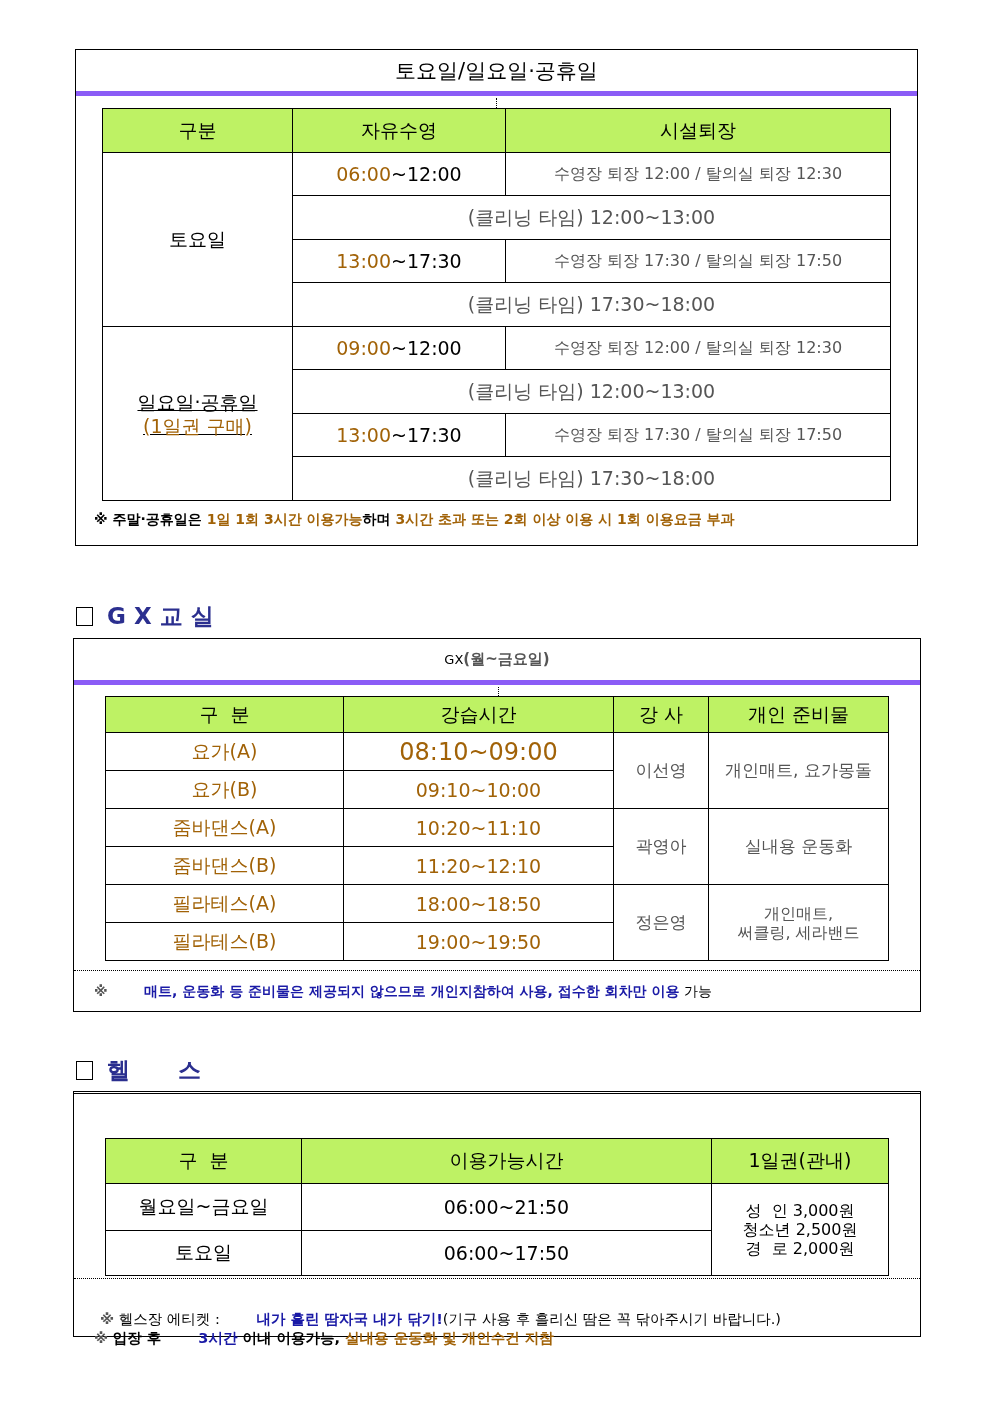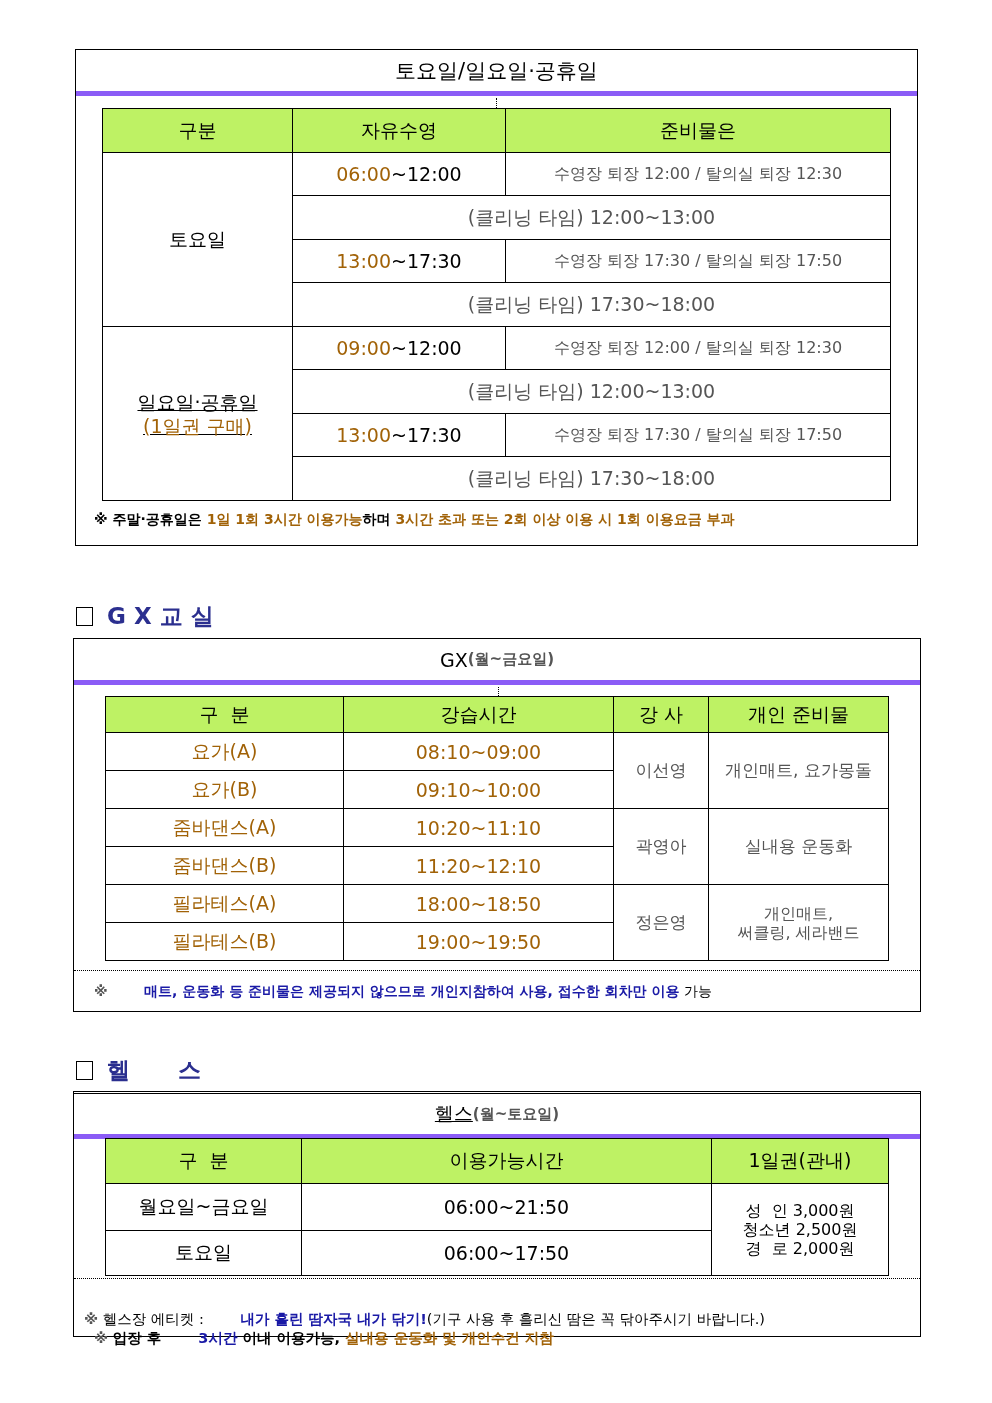--- a/index.html
+++ b/index.html
@@ -39,21 +39,21 @@
 <table class="grid" style="left:102px; top:108px; width:788px;">
   <colgroup>
       <col style="width:190px">
       <col style="width:213px">
       <col style="width:385px">
     </colgroup>
   <tbody>
       <tr style="height:44px;">
     <th>구분</th>
     <th>자유수영</th>
-    <th>준비물은</th>
+    <th>시설퇴장</th>
   </tr>
 
   <tr style="height:43px;">
     <td rowspan="4" style="font-size:19px;">
       <span>토요일</span>
     </td>
     <td style="font-size:19px;">
       <span class="red">06:00</span><span>~12:00</span>
     </td>
     <td class="gray" style="font-size:16px;">수영장 퇴장 12:00 / 탈의실 퇴장 12:30</td>
@@ -103,21 +103,21 @@
   <span class="red">3시간 초과 또는 2회 이상 이용 시 1회 이용요금 부과</span>
 </div>
 
 <div class="section-title navy" style="left:76px; top:601px;">
   <span class="checkbox"></span>
   <span>G X 교 실</span>
 </div>
 
 <div class="frame" style="left:73px; top:638px; width:848px; height:374px;">
   <div class="frame-title" style="height:46px;">
-    <span style="font-size:19px;">GX</span>
+    <span style="font-size:13px;">GX</span>
       <span class="gray" style="font-size:15px;">(월~금요일)</span>
   </div>
   <div class="dotmark" style="left:424px; top:48px; height:9px;"></div>
   <div style="position:absolute; left:0; right:0; top:331px; border-top:1px dotted #000;"></div>
 </div>
 
 <table class="grid" style="left:105px; top:696px; width:783px;">
   <colgroup>
       <col style="width:238px">
       <col style="width:270px">
@@ -126,21 +126,21 @@
     </colgroup>
   <tbody>
       <tr style="height:36px;">
     <th style="white-space:pre;">구  분</th>
     <th>강습시간</th>
     <th>강 사</th>
     <th>개인 준비물</th>
   </tr>
   <tr style="height:38px;">
     <td class="red" style="font-size:19px;">요가(A)</td>
-    <td class="red" style="font-size:19px;">08:10~09:00</td>
+    <td class="red" style="font-size:24px;">08:10~09:00</td>
     <td rowspan="2" class="gray" style="font-size:17px;">이선영</td>
     <td rowspan="2" class="gray" style="font-size:17px;">개인매트, 요가몽돌</td>
   </tr>
   <tr style="height:38px;">
     <td class="red" style="font-size:19px;">요가(B)</td>
     <td class="red" style="font-size:19px;">09:10~10:00</td>
   </tr>
   <tr style="height:38px;">
     <td class="red" style="font-size:19px;">줌바댄스(A)</td>
     <td class="red" style="font-size:19px;">10:20~11:10</td>
@@ -171,24 +171,20 @@
   <span class="gray">※</span>
   <span class="blue bold">매트, 운동화 등 준비물은 제공되지 않으므로 개인지참하여 사용, 접수한 회차만 이용</span><span> 가능</span>
 </div>
 
 <div class="section-title navy" style="left:76px; top:1055px;">
   <span class="checkbox"></span>
   <span style="white-space:pre;">헬      스</span>
 </div>
 
 <div class="frame" style="left:73px; top:1091px; width:848px; height:246px; border-top:3px double #000;">
-  <div class="frame-title" style="height:45px;">
-    <span style="font-size:19px; text-decoration:underline;">헬스</span>
-      <span class="gray" style="font-size:15px;">(월~토요일)</span>
-  </div>
   <div style="position:absolute; left:0; right:0; top:184px; border-top:1px dotted #000;"></div>
 </div>
 
 <table class="grid" style="left:105px; top:1138px; width:783px;">
   <colgroup>
       <col style="width:196px">
       <col style="width:410px">
       <col style="width:177px">
     </colgroup>
   <tbody>
@@ -210,16 +206,16 @@
     <td style="font-size:19px;">토요일</td>
     <td style="font-size:19px;">06:00~17:50</td>
   </tr>
 </tbody>
   </table>
 
 <div class="note" style="left:94px; top:1329px; font-size:14.5px;">
   <span class="gray">※</span>
   <span class="bold">입장 후 </span><span class="blue bold">3시간</span><span class="bold"> 이내 이용가능, </span><span class="red bold">실내용 운동화 및 개인수건 지참</span>
 </div>
-<div class="note" style="left:84px; top:1310px; font-size:14.5px;">
+<div class="note" style="left:100px; top:1310px; font-size:14.5px;">
   <span class="gray">※</span>
   <span>헬스장 에티켓 : </span><span class="blue bold">내가 흘린 땀자국 내가 닦기!</span><span>(기구 사용 후 흘리신 땀은 꼭 닦아주시기 바랍니다.)</span>
 </div>
 
 </body></html>

